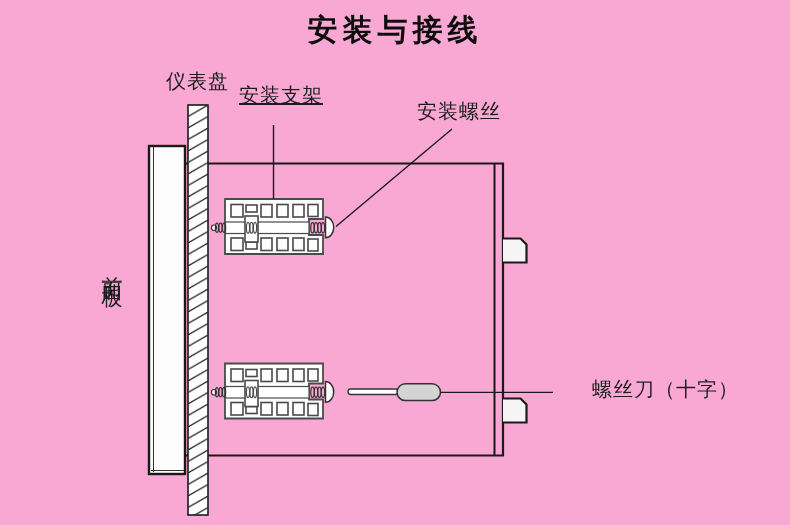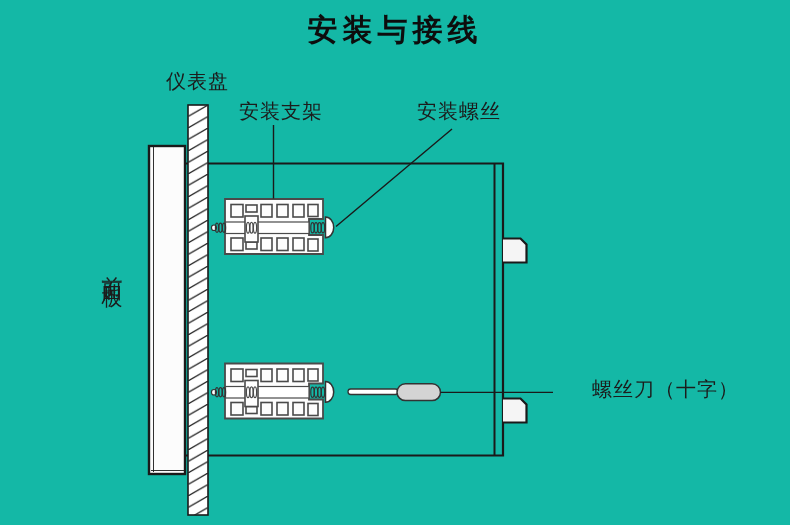--- a/index.html
+++ b/index.html
@@ -1,19 +1,19 @@
 <!DOCTYPE html>
 <html><head>
 <meta charset="utf-8">
 <style>
   html,body{margin:0;padding:0;}
   .stage{
     position:relative;
     width:790px;height:525px;
-    background:#14b8a6;
+    background:#f9a8d4;
     overflow:hidden;
     font-family:"DejaVu Sans","Liberation Sans",sans-serif;
     color:#111;
   }
   .page-title{
     position:absolute;left:0;right:0;top:10px;
     text-align:center;
     font-size:30px;font-weight:bold;
     letter-spacing:5px;
     color:#0d0d0d;
@@ -23,21 +23,21 @@
   }
   .lbl{
     position:absolute;
     font-size:20px;
     color:#1c1c1c;
     letter-spacing:1px;
     white-space:nowrap;
     line-height:1.1;
   }
   .lbl-instrument-panel{left:166px;top:70px;font-family:Liberation Serif, serif;}
-  .lbl-bracket{left:239px;top:100px;}
+  .lbl-bracket{left:239px;top:84px;text-decoration:underline;}
   .lbl-screw{left:417px;top:100px;}
   .lbl-screwdriver{left:556px;top:378px;margin-left:36px;}
   .lbl-front-panel{
     left:100px;top:259px;
     font-size:21px;
     writing-mode:vertical-rl;
     text-orientation:upright;
     letter-spacing:6px;
   }
 </style>

